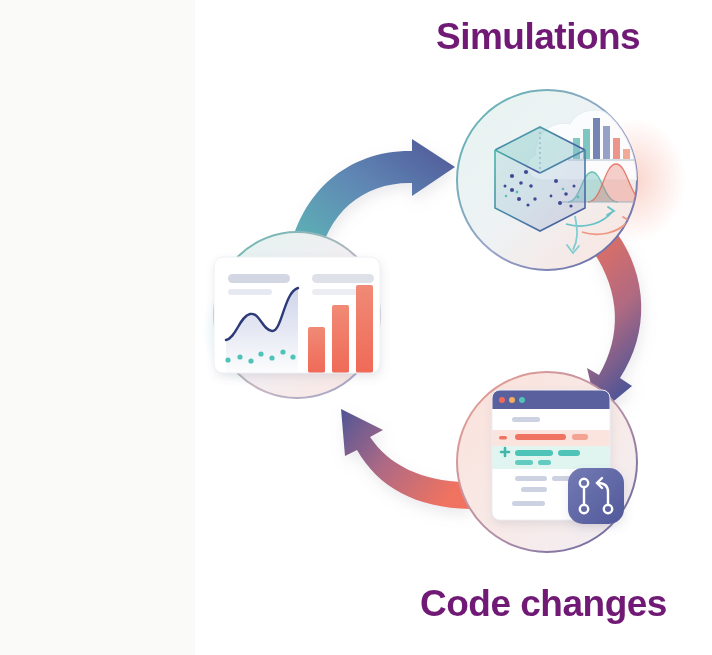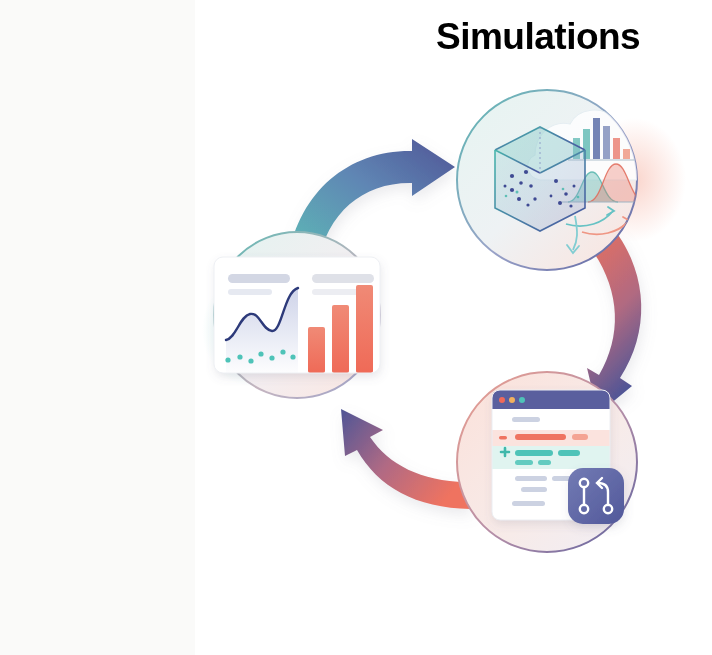--- a/index.html
+++ b/index.html
@@ -15,21 +15,21 @@
   .bg-panel{
     position:absolute;left:0;top:0;width:195px;height:655px;
     background:#fafaf9;
   }
   .stage{position:absolute;left:0;top:0;width:712px;height:655px;}
   svg.layer{position:absolute;left:0;top:0;width:712px;height:655px;overflow:visible;}
 
   .label{
     position:absolute;
     font-weight:bold;
-    color:#000000;
+    color:#701a75;
     letter-spacing:-0.5px;
     line-height:1.12;
     white-space:pre-line;
   }
   #label-simulations{left:436px;top:16px;font-size:37px;}
   #label-product{left:14px;top:278px;font-size:37px;}
   #label-code{left:420px;top:583px;font-size:37px;}
 </style>
 </head>
 <body>
@@ -336,14 +336,15 @@
           <path d="M608,505 V492 C608,486 604,483 598,483"></path>
           <polyline points="602,478 597,483 602,488"></polyline>
         </g>
       </g>
     </g>
   </svg>
 
   <div class="label" id="label-simulations">Simulations</div>
 
 
+  <div class="label" id="label-code">Code changes</div>
 
 </div>
 
 </body></html>

